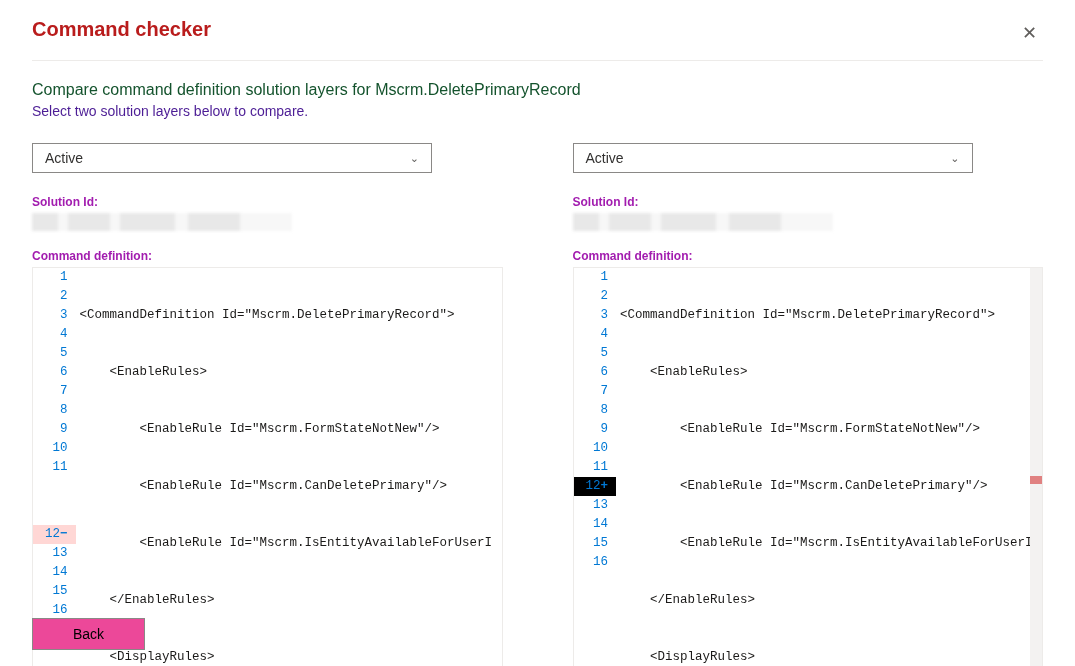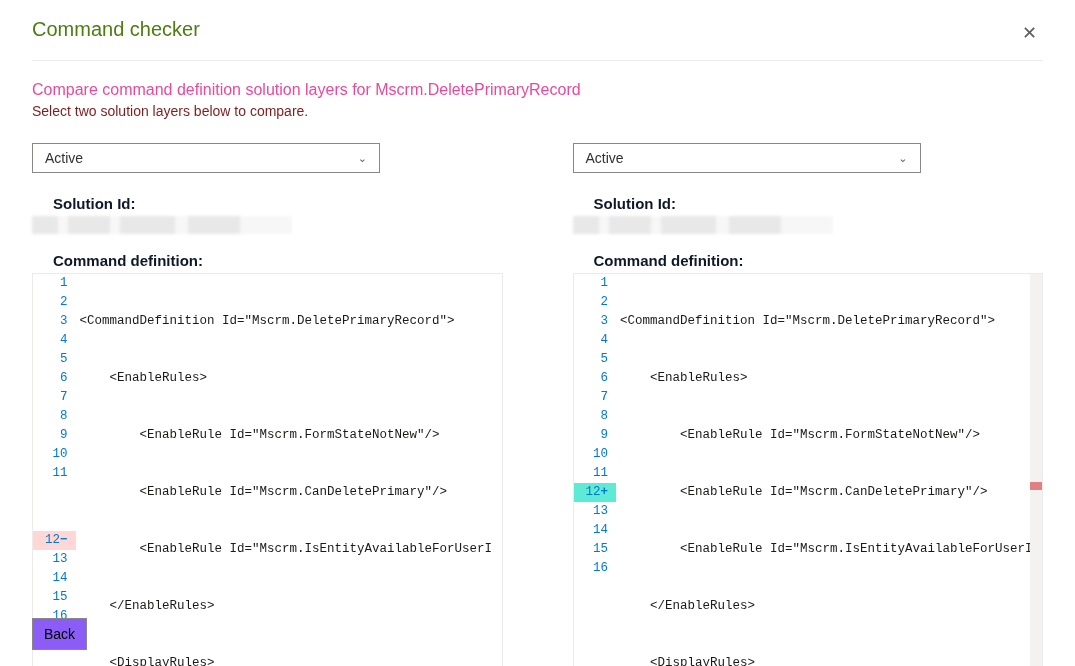--- a/index.html
+++ b/index.html
@@ -13,39 +13,39 @@
       padding: 18px 32px;
     }
     .header {
       display: flex;
       justify-content: space-between;
       align-items: flex-start;
       border-bottom: 1px solid #edebe9;
       padding-bottom: 12px;
       margin-bottom: 20px;
     }
-    .title { font-size: 20px; font-weight: 400; color: #4d7c0f; }
+    .title { font-size: 20px; font-weight: 700; color: #b91c1c; }
     .close-btn { font-size: 18px; cursor: pointer; padding: 4px 6px; color: #605e5c; font-weight: 300; font-family: sans-serif; }
-    .subtitle { font-size: 16px; color: #ec4899; margin-bottom: 4px; }
-    .subtext { font-size: 14px; color: #7f1d1d; margin-bottom: 24px; }
+    .subtitle { font-size: 16px; color: #14532d; margin-bottom: 4px; }
+    .subtext { font-size: 14px; color: #4c1d95; margin-bottom: 24px; }
     .cols { display: flex; gap: 70px; }
     .col { flex: 1; min-width: 0; }
     .select {
       border: 1px solid #8a8886;
       padding: 6px 12px;
       font-size: 14px;
       display: flex;
       justify-content: space-between;
       align-items: center;
       cursor: pointer;
       margin-bottom: 22px;
-      width: 348px;
+      width: 400px;
     }
     .chev { font-size: 11px; color: #605e5c; }
-    .label { font-size: 15px; font-weight: 600; color: #0f172a; margin-bottom: 4px; margin-left: 21px; }
+    .label { font-size: 12px; font-weight: 600; color: #a21caf; margin-bottom: 4px; }
     .blur-line {
       height: 18px;
       width: 260px;
       background: linear-gradient(90deg,#e8e8e8 0 10%,#f7f7f7 10% 14%,#e8e8e8 14% 30%,#f7f7f7 30% 34%,#e8e8e8 34% 55%,#f7f7f7 55% 60%,#e8e8e8 60% 80%,#f7f7f7 80% 100%);
       filter: blur(1.5px);
       margin-bottom: 18px;
     }
     .code-wrap {
       border: 1px solid #edebe9;
       position: relative;
@@ -58,40 +58,40 @@
       line-height: 19px;
     }
     .gutter {
       text-align: right;
       color: #0078d4;
     }
     .gutter div { padding: 0 8px 0 12px; height: 19px; }
     .code-col { flex: 1; overflow: hidden; white-space: pre; color: #1b1a19; }
     .code-col div { height: 19px; padding-left: 4px; }
     .row-del-g { background: #ffd7d5; margin-top: 48px; }
-    .row-add-g { background: #5eead4; font-family: Liberation Mono, monospace; }
+    .row-add-g { background: #000000; font-family: Liberation Mono, monospace; }
     .right-gutter {
       position: absolute;
       top: 0; right: 0;
       width: 12px;
       height: 100%;
       background: #f3f2f1;
     }
     .right-gutter .marker {
       position: absolute;
       left: 0; width: 12px; height: 8px;
     }
     .right-gutter .marker.red { background: #e08181; }
     .back {
       position: absolute;
       bottom: 16px; left: 32px;
-      padding: 7px 11px;
+      padding: 7px 40px;
       font-size: 14px;
       border: 1px solid #8a8886;
-      background: #8b5cf6;
+      background: #ec4899;
       cursor: pointer;
     }
     .minus, .plus { font-weight: 600; }
   </style>
 </head>
 <body>
 
 <div class="header">
   <div class="title">Command checker</div>
   <div class="close-btn">✕</div>

